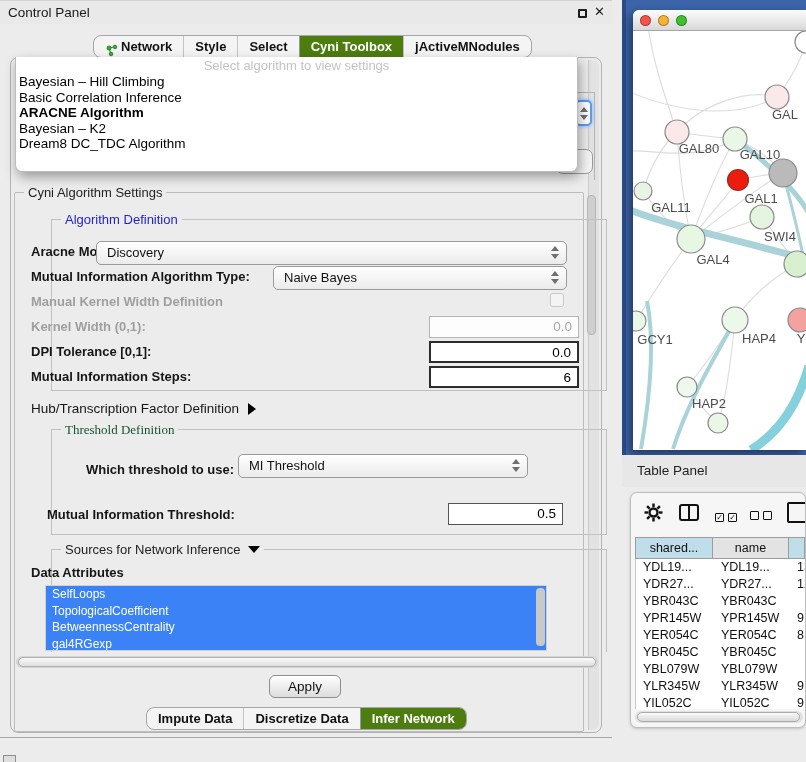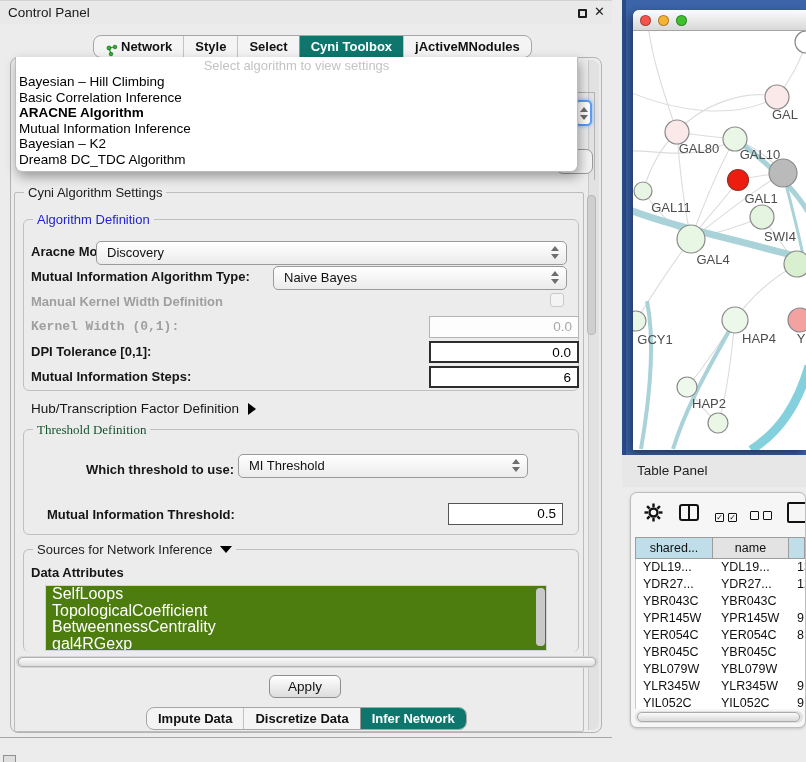--- a/index.html
+++ b/index.html
@@ -14,21 +14,21 @@
   .cp-title { position:absolute; left:8px; top:0; line-height:24px; font-size:13.5px; color:#1a1a1a; }
   .win-float { position:absolute; right:25px; top:8px; width:9px; height:9px; border:2px solid #1d1d1d; border-radius:1px; }
   .win-close { position:absolute; right:7px; top:3px; font-weight:700; font-size:13px; color:#1d1d1d; }
 
   
   .tabbar { display:flex; height:23px; border:1px solid #a6a6a6; border-radius:8px;
     background:#f4f4f4; overflow:hidden; }
   .tab { padding:0 11px; line-height:21px; font-weight:700; font-size:13px; color:#111;
     border-left:1px solid #c3c3c3; white-space:nowrap; display:flex; align-items:flex-end; gap:3px;}
   .tab:first-child { border-left:none; }
-  .tab.sel { background:#0f766e; color:#fff; border-left-color:#979797; }
+  .tab.sel { background:#4d7c0f; color:#fff; border-left-color:#979797; }
   .top-tabs { left:93px; top:35px; z-index:3; }
   .bottom-tabs { left:146px; top:707px; }
 
   
   .cp-body { left:10px; top:57px; width:592px; height:676px; border:1px solid #b3b3b3;
     border-radius:8px; background:#ececec; }
   .cp-scrolltrack { position:absolute; right:2px; top:2px; bottom:2px; width:11px;
     background:#e2e2e2; border-left:1px solid #cacaca; border-radius:0 7px 7px 0; }
   .cp-scrollthumb { position:absolute; right:3px; top:135px; width:9px; height:140px;
     background:#cfcfcf; border:1px solid #b6b6b6; border-radius:4px; }
@@ -44,21 +44,21 @@
 
   
   .dropdown { left:15px; top:57px; width:563px; height:115px; background:#fff;
     border:1px solid #bcbcbc; border-top:none; border-radius:0 0 7px 7px;
     box-shadow:2px 5px 12px rgba(0,0,0,.35); z-index:6; overflow:hidden; }
   .dd-ph { height:17px; line-height:17px; text-align:center; color:#c3c3c3; font-size:13px; }
   .dd-item { height:15.5px; line-height:15.5px; padding-left:3px; font-size:13.5px; color:#000; }
   .dd-item.sel { font-weight:700; }
 
   
-  .grp { position:absolute; border:1px solid #c0c0c0; border-radius:6px; }
+  .grp { position:absolute; border:1px solid #c0c0c0; border-radius:0;margin-left:28px; }
   .grp-t { position:absolute; top:-8px; left:9px; background:#ececec; padding:0 4px;
     font-size:13px; color:#222; white-space:nowrap; }
   .settings { left:14px; top:192px; width:570px; height:540px; border:1px solid #bcbcbc;
     border-radius:2px; background:#ececec; }
   .t-blue { color:#2323cd; }
   .t-green { color:#14532d;font-family:Liberation Serif, serif; }
   .lbl { position:absolute; font-weight:700; font-size:13px; color:#161616; white-space:nowrap; }
   .lbl.dis { color:#9f9f9f; }
   .combo { position:absolute; background:linear-gradient(#ffffff,#ebebeb);
     border:1px solid #9a9a9a; border-radius:5px; height:24px; line-height:22px;
@@ -73,22 +73,22 @@
   .f-mid { border:1.5px solid #555; color:#000; }
   .f-dis { border:1px solid #b5b5b5; color:#a8a8a8; background:#fdfdfd; }
   .checkbox { position:absolute; width:14px; height:14px; border:1px solid #c9c9c9;
     border-radius:3px; background:#f4f4f4; }
   .arrow-r { display:inline-block; width:0; height:0; border-top:6px solid transparent;
     border-bottom:6px solid transparent; border-left:8px solid #000; margin-left:9px; vertical-align:-2px; }
   .arrow-d { display:inline-block; width:0; height:0; border-left:6px solid transparent;
     border-right:6px solid transparent; border-top:7px solid #000; margin-left:7px; vertical-align:1px; }
   .attr-list { position:absolute; left:30px; top:392px; width:502px; height:66px;
     background:#fff; border:1px solid #d2d2d2; overflow:hidden; }
-  .attr-item { height:16.5px; line-height:16.5px; padding-left:6px; background:#4d7c0f;
-    color:#fff; font-size:16px; }
+  .attr-item { height:16.5px; line-height:16.5px; padding-left:6px; background:#3b82f6;
+    color:#fff; font-size:12px; }
   .attr-thumb { position:absolute; right:1px; top:2px; width:9px; height:58px;
     background:#c9c9c9; border-radius:4px; }
 
   .hscroll { left:16px; top:656px; width:582px; height:12px; background:#d5d5d5; border-radius:6px; }
   .hscroll i { position:absolute; left:2px; right:2px; top:1px; bottom:1px;
     background:linear-gradient(#fafafa,#dedede); border:1px solid #b0b0b0; border-radius:5px; }
 
   .apply-btn { left:269px; top:675px; width:72px; height:23px; border:1px solid #8e8e8e;
     border-radius:6px; background:linear-gradient(#ffffff,#dcdcdc); font-size:13.5px;
     text-align:center; line-height:21px; }
@@ -180,21 +180,20 @@
       </span>
   </div>
   <div class="abs frag-combo"></div>
 
   <div class="abs dropdown">
     <div class="dd-ph">Select algorithm to view settings</div>
     <div>
         <div class="dd-item">Bayesian – Hill Climbing</div>
         <div class="dd-item">Basic Correlation Inference</div>
         <div class="dd-item sel">ARACNE Algorithm</div>
-        <div class="dd-item">Mutual Information Inference</div>
         <div class="dd-item">Bayesian – K2</div>
         <div class="dd-item">Dream8 DC_TDC Algorithm</div>
       </div>
   </div>
 
   <div class="abs settings">
     <span class="grp-t">Cyni Algorithm Settings</span>
 
     <div class="grp" style="left:8px;top:26px;width:556px;height:172px;">
       <span class="grp-t t-blue">Algorithm Definition</span>
@@ -210,21 +209,21 @@
     <span class="lbl" style="left:16px;top:76px;">Mutual Information Algorithm Type:</span>
     <div class="combo" style="left:258px;top:73px;width:294px;">
       <span>Naive Bayes</span>
       <span class="spin">
           <i class="u"></i>
           <i class="d"></i>
         </span>
     </div>
     <span class="lbl dis" style="left:16px;top:101px;">Manual Kernel Width Definition</span>
     <span class="checkbox" style="left:535px;top:100px;"></span>
-    <span class="lbl dis" style="left:16px;top:126px;font-family:Liberation Mono, monospace;">Kernel Width (0,1):</span>
+    <span class="lbl dis" style="left:16px;top:126px;">Kernel Width (0,1):</span>
     <div class="field f-dis" style="left:414px;top:123px;width:150px;">0.0</div>
     <span class="lbl" style="left:16px;top:151px;">DPI Tolerance [0,1]:</span>
     <div class="field f-strong" style="left:414px;top:148px;width:150px;">0.0</div>
     <span class="lbl" style="left:16px;top:176px;">Mutual Information Steps:</span>
     <div class="field f-strong" style="left:414px;top:173px;width:150px;">6</div>
 
     <span class="lbl" style="left:16px;top:208px;font-weight:400;font-size:13.5px;"><span>Hub/Transcription Factor Definition</span><span class="arrow-r"></span></span>
 
     <div class="grp" style="left:8px;top:236px;width:556px;height:106px;">
       <span class="grp-t t-green">Threshold Definition</span>

